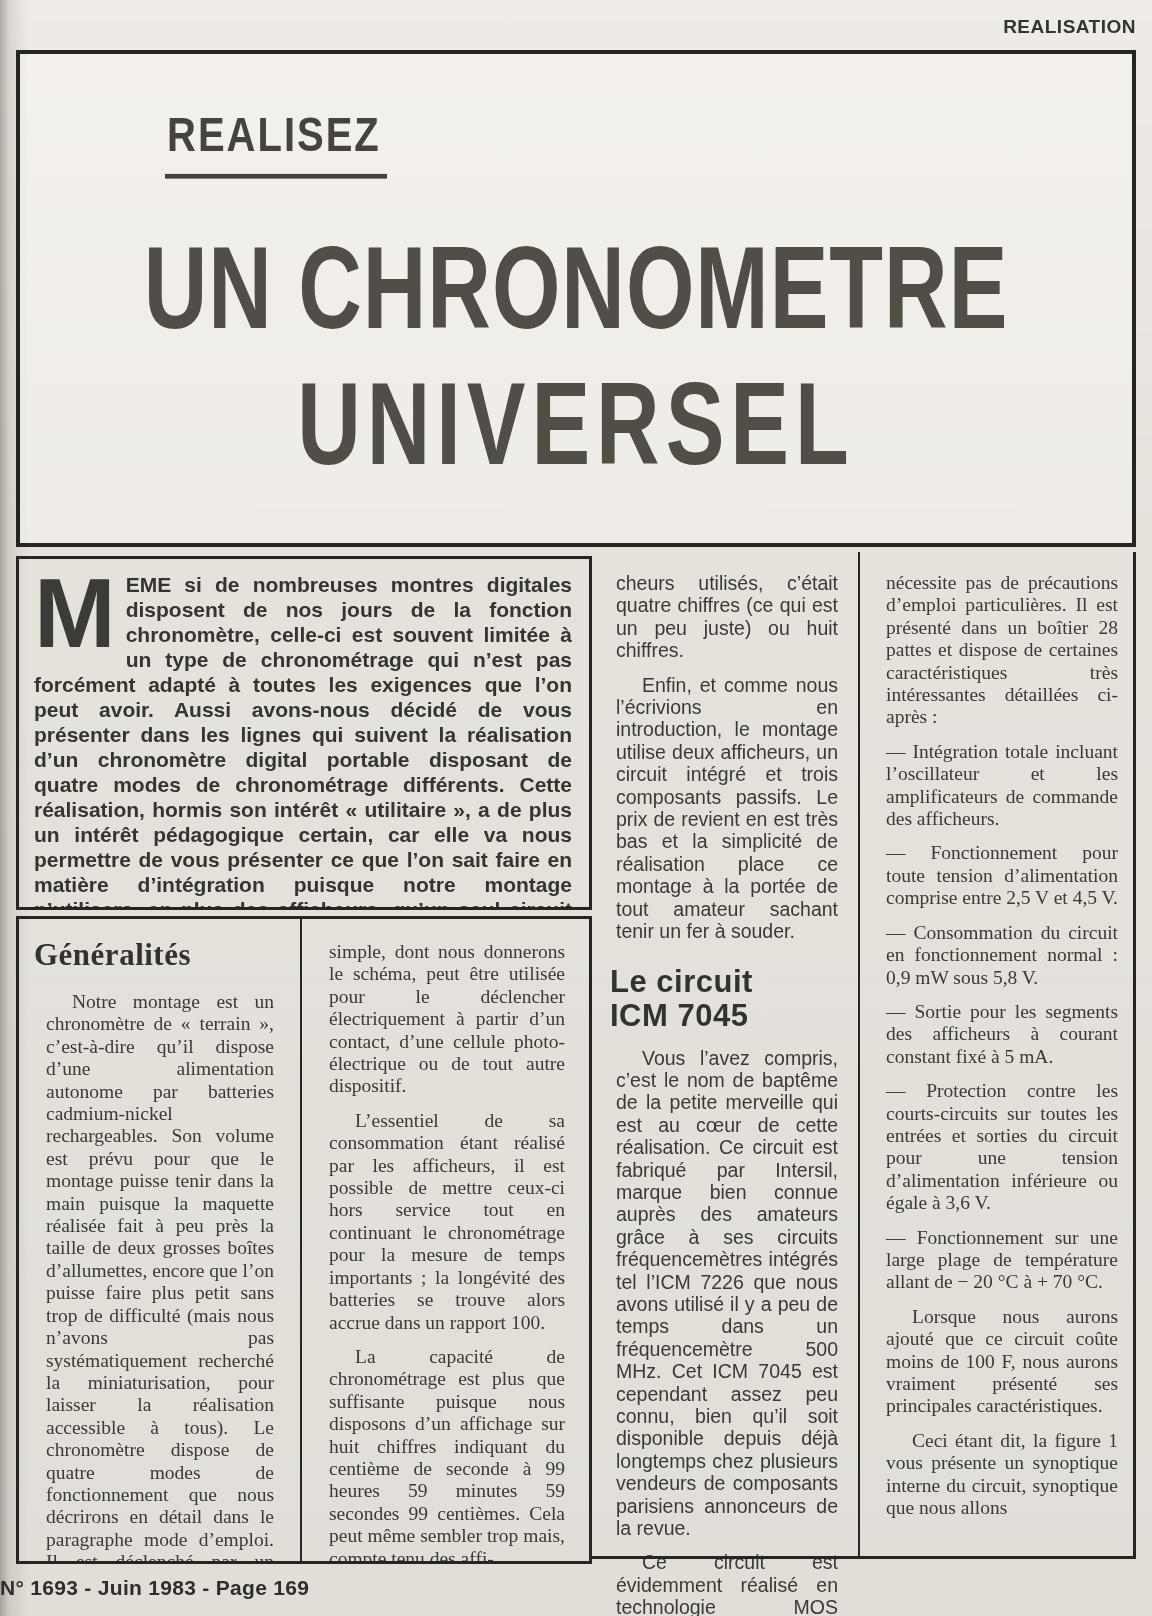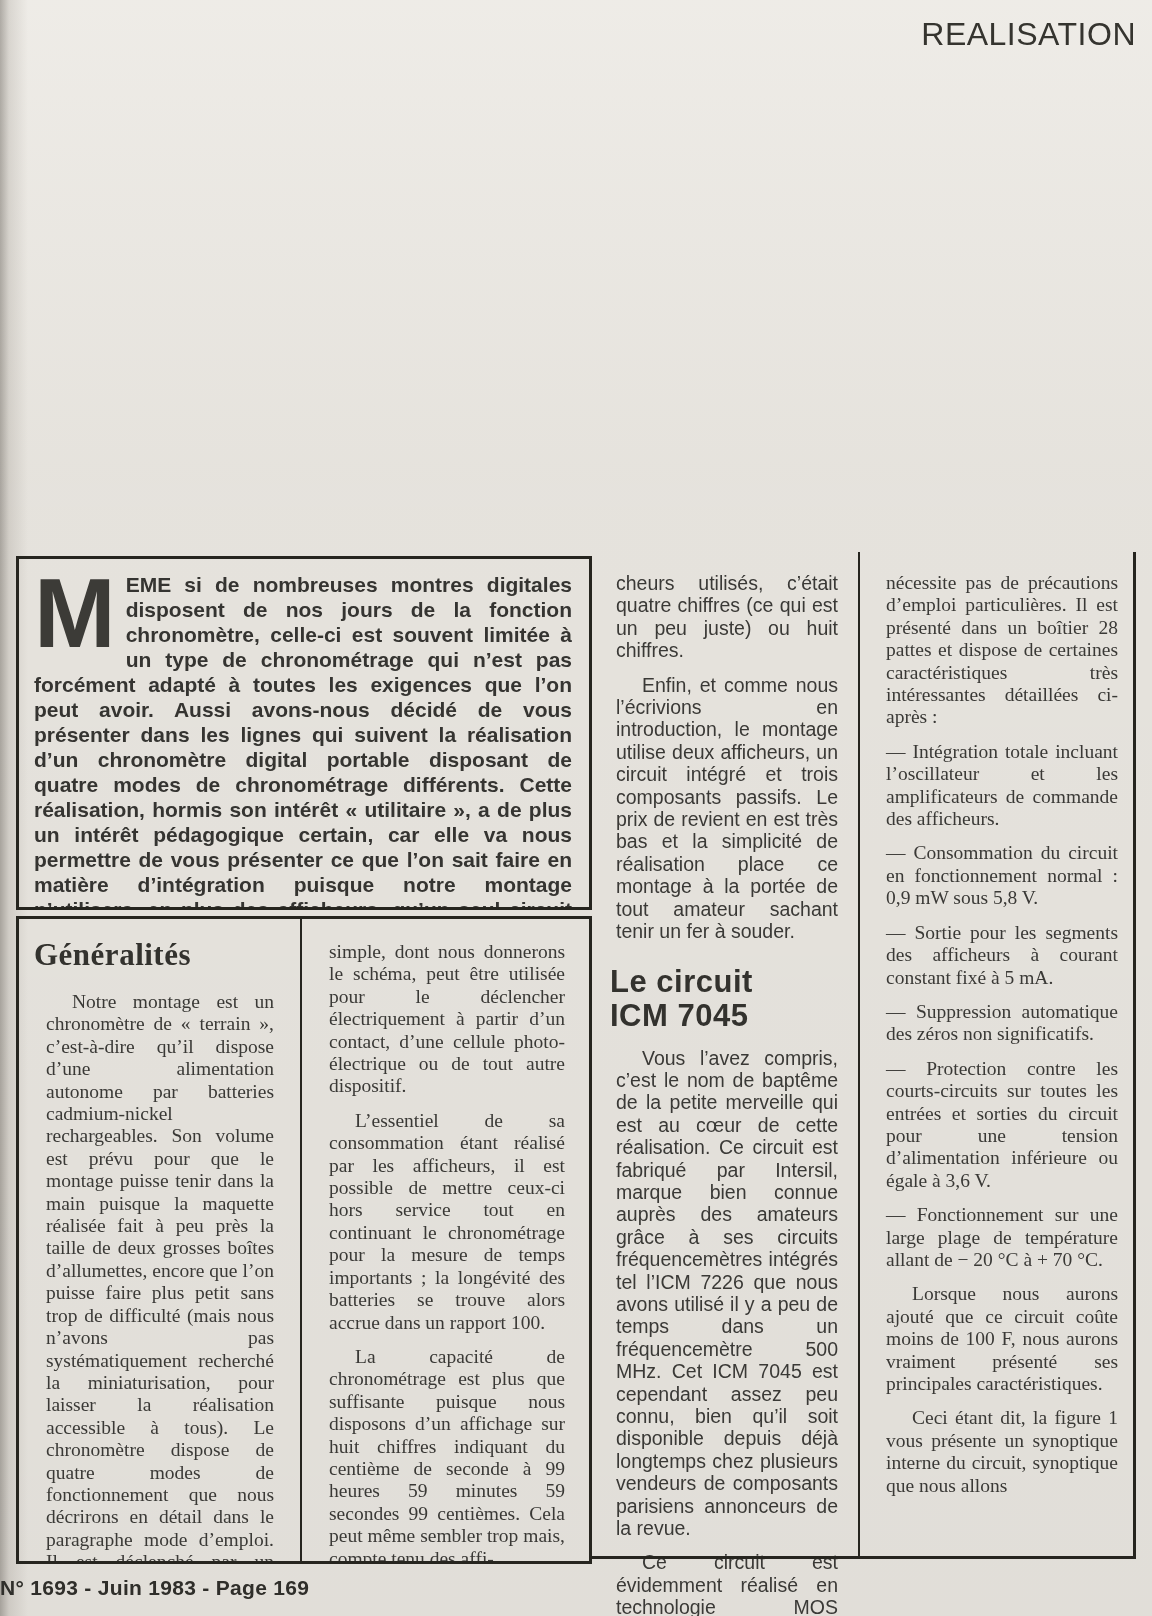--- a/index.html
+++ b/index.html
@@ -10,21 +10,21 @@
     background:
       linear-gradient(90deg, rgba(70,64,56,0.38) 0px, rgba(120,112,102,0.18) 9px, rgba(0,0,0,0) 28px),
       linear-gradient(180deg, rgba(255,255,255,0.20) 0%, rgba(0,0,0,0.02) 30%, rgba(0,0,0,0.04) 100%),
       #eae7e1;
     font-family:"Liberation Sans", sans-serif;
     color:#3a3936;
     overflow:hidden;
   }
   .header-label{
     position:absolute;top:16px;left:0;width:1136px;
-    text-align:right;font-weight:normal;font-size:32px;letter-spacing:0.5px;
+    text-align:right;font-weight:bold;font-size:19px;letter-spacing:0.5px;
     color:#35342f;
   }
   .title-box{
     position:absolute;left:16px;top:50px;width:1120px;height:497px;
     border:4px solid #26251f;box-sizing:border-box;
     background:rgba(250,248,244,0.45);
   }
   .kicker{
     position:absolute;left:145px;top:55px;
     font-size:40px;font-weight:bold;letter-spacing:2px;color:#45433b;
@@ -78,20 +78,25 @@
     font-weight:bold;font-size:21px;color:#2f2e2a;letter-spacing:0.3px;
   }
 </style>
 </head>
 <body>
 
 <div class="page">
 
   <div class="header-label">REALISATION</div>
 
+  <div class="title-box">
+    <div class="kicker">REALISEZ</div>
+    <div class="big-title big1">UN CHRONOMETRE</div>
+    <div class="big-title big2">UNIVERSEL</div>
+  </div>
 
   <div class="intro-box">
     <p class="intro-text"><span class="dropcap">M</span><span>EME si de nombreuses montres digitales disposent de nos jours de la fonction chronomètre, celle-ci est souvent limitée à un type de chronométrage qui n’est pas forcément adapté à toutes les exigences que l’on peut avoir. Aussi avons-nous décidé de vous présenter dans les lignes qui suivent la réalisation d’un chronomètre digital portable disposant de quatre modes de chronométrage différents. Cette réalisation, hormis son intérêt « utilitaire », a de plus un intérêt pédagogique certain, car elle va nous permettre de vous présenter ce que l’on sait faire en matière d’intégration puisque notre montage n’utilisera, en plus des afficheurs, qu’un seul circuit intégré et trois composants passifs. Voyons cela d’un peu plus près...</span></p>
   </div>
 
   <div class="gen-box">
     <div class="gen-col-a textcol">
       <h2>Généralités</h2>
       <div>
           <p class="para">Notre montage est un chronomètre de « terrain », c’est-à-dire qu’il dispose d’une alimentation autonome par batteries cadmium-nickel rechargeables. Son volume est prévu pour que le montage puisse tenir dans la main puisque la maquette réalisée fait à peu près la taille de deux grosses boîtes d’allumettes, encore que l’on puisse faire plus petit sans trop de difficulté (mais nous n’avons pas systématiquement recherché la miniaturisation, pour laisser la réalisation accessible à tous). Le chronomètre dispose de quatre modes de fonctionnement que nous décrirons en détail dans le paragraphe mode d’emploi. Il est déclenché par un poussoir mais une circuiterie fort</p>
@@ -115,23 +120,23 @@
         <p class="para">Vous l’avez compris, c’est le nom de baptême de la petite merveille qui est au cœur de cette réalisation. Ce circuit est fabriqué par Intersil, marque bien connue auprès des amateurs grâce à ses circuits fréquencemètres intégrés tel l’ICM 7226 que nous avons utilisé il y a peu de temps dans un fréquencemètre 500 MHz. Cet ICM 7045 est cependant assez peu connu, bien qu’il soit disponible depuis déjà longtemps chez plusieurs vendeurs de composants parisiens annonceurs de la revue.</p>
         <p class="para">Ce circuit est évidemment réalisé en technologie MOS protégée contre les charges statiques comme tous les circuits MOS actuels, ce qui fait qu’il ne</p>
       </div>
   </div>
 
   <div class="vrule vrule-mid"></div>
 
   <div class="col4 textcol">
       <p class="cont">nécessite pas de précautions d’emploi particulières. Il est présenté dans un boîtier 28 pattes et dispose de certaines caractéristiques très intéressantes détaillées ci-après :</p>
       <p class="dash">— Intégration totale incluant l’oscillateur et les amplificateurs de commande des afficheurs.</p>
+      <p class="dash">— Fonctionnement pour toute tension d’alimentation comprise entre 2,5 V et 4,5 V.</p>
       <p class="dash">— Consommation du circuit en fonctionnement normal : 0,9 mW sous 5,8 V.</p>
       <p class="dash">— Sortie pour les segments des afficheurs à courant constant fixé à 5 mA.</p>
-      <p class="dash">— Suppression automatique des zéros non significatifs.</p>
       <p class="dash">— Protection contre les courts-circuits sur toutes les entrées et sorties du circuit pour une tension d’alimentation inférieure ou égale à 3,6 V.</p>
       <p class="dash">— Fonctionnement sur une large plage de température allant de − 20 °C à + 70 °C.</p>
       <p class="para">Lorsque nous aurons ajouté que ce circuit coûte moins de 100 F, nous aurons vraiment présenté ses principales caractéristiques.</p>
       <p class="para">Ceci étant dit, la figure 1 vous présente un synoptique interne du circuit, synoptique que nous allons</p>
     </div>
 
   <div class="vrule vrule-right"></div>
   <div class="hrule-bottom"></div>
 
   <div class="footer">N° 1693 - Juin 1983 - Page 169</div>

